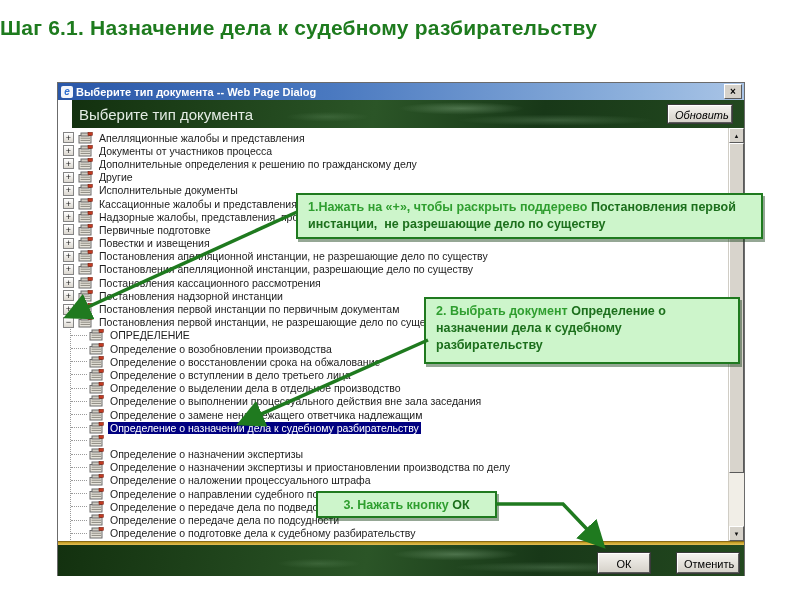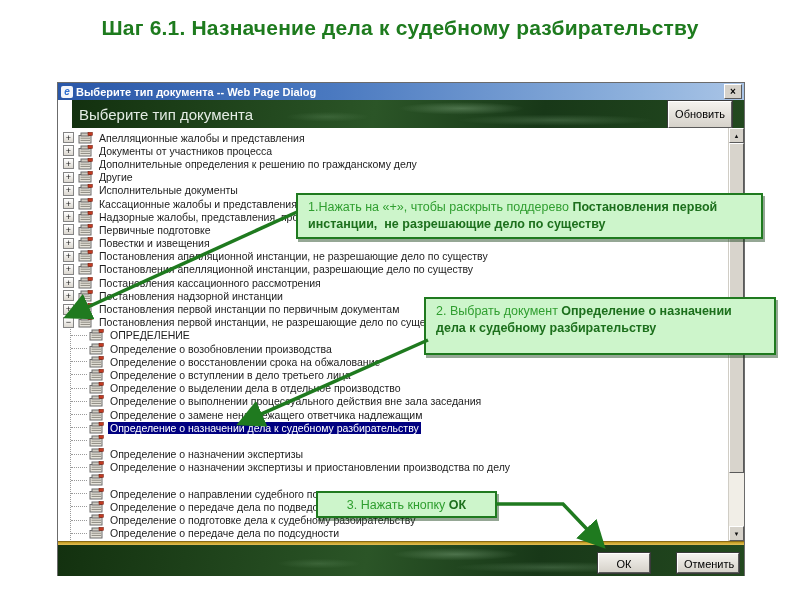--- a/index.html
+++ b/index.html
@@ -3,21 +3,21 @@
 <meta charset="utf-8">
 <style>
   html,body{margin:0;padding:0;}
   body{
     width:800px;height:600px;position:relative;overflow:hidden;
     background:#ffffff;font-family:"Liberation Sans",sans-serif;
     -webkit-font-smoothing:antialiased;
   }
   
   .page-title{
-    position:absolute;top:16px;left:0;right:0;text-align:center;
+    position:absolute;top:16px;left:0;right:0;text-align:left;
     font-size:21px;font-weight:bold;color:var(--title-green,#1e7b1e);
     letter-spacing:0.2px;
   }
   
   .dialog{
     position:absolute;left:57px;top:82px;width:688px;height:494px;
     border:1px solid #6b6b6b;background:#ffffff;box-sizing:border-box;
   }
   .titlebar{
     position:absolute;left:0;top:0;right:0;height:17px;
@@ -51,21 +51,21 @@
     display:flex;align-items:center;box-sizing:border-box;padding:0 12px 0 7px;margin-left:14px;
   }
   .header-title{flex:1;color:#e4ece4;font-size:15px;}
   .btn{
     background:linear-gradient(#f4f2ee,#d6d2ca);
     border:1px solid;border-color:#ffffff #5a5a5a #5a5a5a #ffffff;
     outline:1px solid #3a3a3a;
     font-family:"Liberation Sans",sans-serif;font-size:11px;color:#000;
     text-align:center;cursor:default;
   }
-  .refresh-btn{width:64px;height:27px;line-height:16px;}
+  .refresh-btn{width:64px;height:18px;line-height:16px;font-style:italic;}
   
   .dialog-body{
     position:absolute;left:0;top:45px;right:0;height:413px;background:#fff;
     overflow:hidden;
   }
   .tree{position:absolute;left:0;top:3px;right:16px;font-size:10.5px;color:#1c1c1c;}
   .tree-row{height:13.2px;display:flex;align-items:center;white-space:nowrap;padding-left:5px;}
   .plusbox{
     width:9px;height:9px;box-sizing:content-box;border:1px solid #848484;
     background:linear-gradient(#ffffff,#dcd8d0);
@@ -104,25 +104,25 @@
     position:absolute;left:0;right:0;top:462px;height:31px;
   }
   .ok-btn{position:absolute;left:540px;top:8px;width:52px;height:20px;line-height:18px;}
   .cancel-btn{position:absolute;left:611px;top:8px;width:62px;height:20px;line-height:18px;margin-left:8px;}
   
   .callout{
     position:absolute;background:var(--callout-bg,#cdf5cb);
     border:2px solid var(--callout-border,#1f7a1f);
     box-shadow:2px 3px 0 rgba(20,60,20,.45);
     font-size:12.5px;color:#2f9e2f;box-sizing:border-box;
-    white-space:pre-wrap;z-index:40;line-height:1.35;
+    white-space:pre-wrap;z-index:40;line-height:1.35;font-weight:bold;
   }
   .callout b{color:#1c6f1c;}
   .callout-1{left:296px;top:193px;width:467px;min-height:43px;padding:4px 10px;}
-  .callout-2{left:424px;top:297px;width:352px;min-height:43px;padding:4px 14px 16px 10px;}
+  .callout-2{left:424px;top:297px;width:316px;min-height:43px;padding:4px 14px 8px 10px;}
   .callout-3{left:316px;top:491px;width:181px;height:27px;padding:4px 18px;text-align:center;}
   
   .arrows{position:absolute;left:0;top:0;width:800px;height:600px;pointer-events:none;z-index:60;}
 </style>
 </head>
 <body>
 
 <div class="page-title">Шаг 6.1. Назначение дела к судебному разбирательству</div>
 
 <div class="dialog">
@@ -509,20 +509,21 @@
 
     <span class="doc-icon">
       <svg width="15" height="12" viewBox="0 0 15 12">
         <rect x="1" y="3.5" width="12" height="7.5" fill="#e6e3da" stroke="#6b6b6b"></rect>
         <rect x="3" y="1" width="8" height="3" fill="#cfccc2" stroke="#6b6b6b"></rect>
         <line x1="2.5" y1="6.2" x2="12" y2="6.2" stroke="#8a887f"></line>
         <line x1="2.5" y1="8.4" x2="12" y2="8.4" stroke="#8a887f"></line>
         <rect x="10" y="0.4" width="4.3" height="2.9" fill="#c23b22" stroke="#7a1f10" stroke-width="0.6"></rect>
       </svg>
     </span>
+    <span class="row-label">Определение о наложении процессуального штрафа</span>
   </div>
           <div class="tree-row">
     <span class="stub" style="display: inline-block;"></span>
 
     <span class="doc-icon">
       <svg width="15" height="12" viewBox="0 0 15 12">
         <rect x="1" y="3.5" width="12" height="7.5" fill="#e6e3da" stroke="#6b6b6b"></rect>
         <rect x="3" y="1" width="8" height="3" fill="#cfccc2" stroke="#6b6b6b"></rect>
         <line x1="2.5" y1="6.2" x2="12" y2="6.2" stroke="#8a887f"></line>
         <line x1="2.5" y1="8.4" x2="12" y2="8.4" stroke="#8a887f"></line>
@@ -550,35 +551,35 @@
 
     <span class="doc-icon">
       <svg width="15" height="12" viewBox="0 0 15 12">
         <rect x="1" y="3.5" width="12" height="7.5" fill="#e6e3da" stroke="#6b6b6b"></rect>
         <rect x="3" y="1" width="8" height="3" fill="#cfccc2" stroke="#6b6b6b"></rect>
         <line x1="2.5" y1="6.2" x2="12" y2="6.2" stroke="#8a887f"></line>
         <line x1="2.5" y1="8.4" x2="12" y2="8.4" stroke="#8a887f"></line>
         <rect x="10" y="0.4" width="4.3" height="2.9" fill="#c23b22" stroke="#7a1f10" stroke-width="0.6"></rect>
       </svg>
     </span>
+    <span class="row-label">Определение о передаче дела по подсудности</span>
+  </div>
+          <div class="tree-row">
+    <span class="stub" style="display: inline-block;"></span>
+
+    <span class="doc-icon">
+      <svg width="15" height="12" viewBox="0 0 15 12">
+        <rect x="1" y="3.5" width="12" height="7.5" fill="#e6e3da" stroke="#6b6b6b"></rect>
+        <rect x="3" y="1" width="8" height="3" fill="#cfccc2" stroke="#6b6b6b"></rect>
+        <line x1="2.5" y1="6.2" x2="12" y2="6.2" stroke="#8a887f"></line>
+        <line x1="2.5" y1="8.4" x2="12" y2="8.4" stroke="#8a887f"></line>
+        <rect x="10" y="0.4" width="4.3" height="2.9" fill="#c23b22" stroke="#7a1f10" stroke-width="0.6"></rect>
+      </svg>
+    </span>
     <span class="row-label">Определение о подготовке дела к судебному разбирательству</span>
-  </div>
-          <div class="tree-row">
-    <span class="stub" style="display: inline-block;"></span>
-
-    <span class="doc-icon">
-      <svg width="15" height="12" viewBox="0 0 15 12">
-        <rect x="1" y="3.5" width="12" height="7.5" fill="#e6e3da" stroke="#6b6b6b"></rect>
-        <rect x="3" y="1" width="8" height="3" fill="#cfccc2" stroke="#6b6b6b"></rect>
-        <line x1="2.5" y1="6.2" x2="12" y2="6.2" stroke="#8a887f"></line>
-        <line x1="2.5" y1="8.4" x2="12" y2="8.4" stroke="#8a887f"></line>
-        <rect x="10" y="0.4" width="4.3" height="2.9" fill="#c23b22" stroke="#7a1f10" stroke-width="0.6"></rect>
-      </svg>
-    </span>
-    <span class="row-label">Определение о передаче дела по подсудности</span>
   </div>
         </div>
       </div>
     <div class="vscroll">
       <div class="scroll-btn scroll-up">▲</div>
       <div class="scroll-thumb"></div>
       <div class="scroll-btn scroll-down">▼</div>
     </div>
   </div>
 

